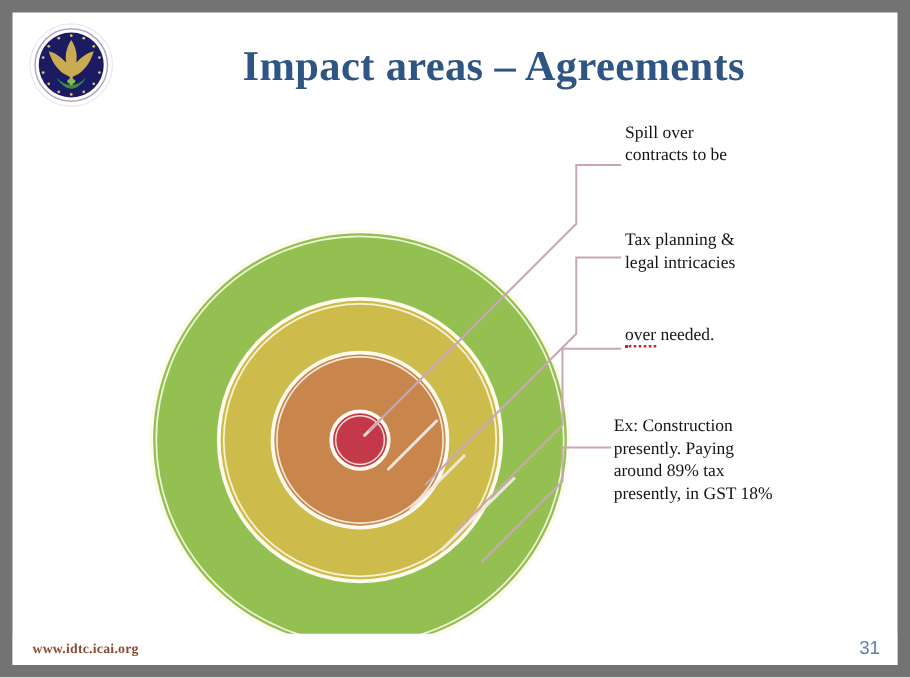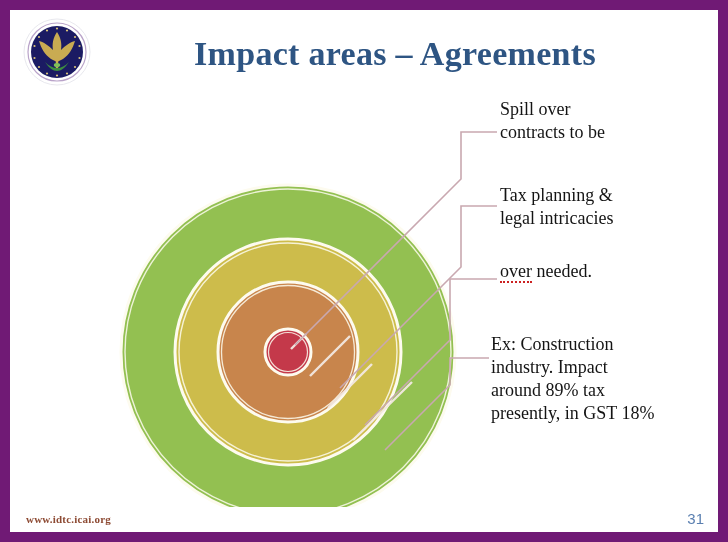--- a/index.html
+++ b/index.html
@@ -4,21 +4,21 @@
 <style>
   html, body {
     margin: 0;
     padding: 0;
     background: #ffffff;
   }
   #slide {
     position: relative;
     width: 728px;
     height: 542px;
-    background: #701a75;
+    background: #737373;
     overflow: hidden;
     font-family: "Liberation Serif", serif;
     text-decoration: underline;
   }
   #canvas {
     position: absolute;
     left: 10px;
     top: 10px;
     width: 708px;
     height: 522px;
@@ -57,21 +57,21 @@
     left: 0px;
     top: 0px;
     width: 708px;
     height: 500px;
   }
 
   
   .callout {
     position: absolute;
     font-family: "Liberation Serif", serif;
-    font-size: 18px;
+    font-size: 14px;
     color: #141414;
     line-height: 1.28;
   }
   #callout-0 { left: 490px; top: 88px;  width: 175px; }
   #callout-1 { left: 490px; top: 174px; width: 175px; }
   #callout-2 { left: 490px; top: 250px; width: 175px; }
   #callout-3 { left: 481px; top: 307px; width: 195px; margin-top: 16px; }
 
   .misspelled {
     border-bottom: 2px dotted #cc2222;
@@ -189,21 +189,21 @@
       <div>Tax planning &amp;</div>
       <div>legal intricacies</div>
     </div>
 
     <div class="callout" id="callout-2">
       <div><span class="misspelled">over</span><span> needed.</span></div>
     </div>
 
     <div class="callout" id="callout-3">
       <div>Ex: Construction</div>
-      <div>industry. Impact</div>
+      <div>presently. Paying</div>
       <div>around 89% tax</div>
       <div>presently, in GST 18%</div>
     </div>
 
     <div id="footer-band"></div>
     <div id="footer-url">www.idtc.icai.org</div>
     <div id="page-number">31</div>
 
   </div>
 </div>

